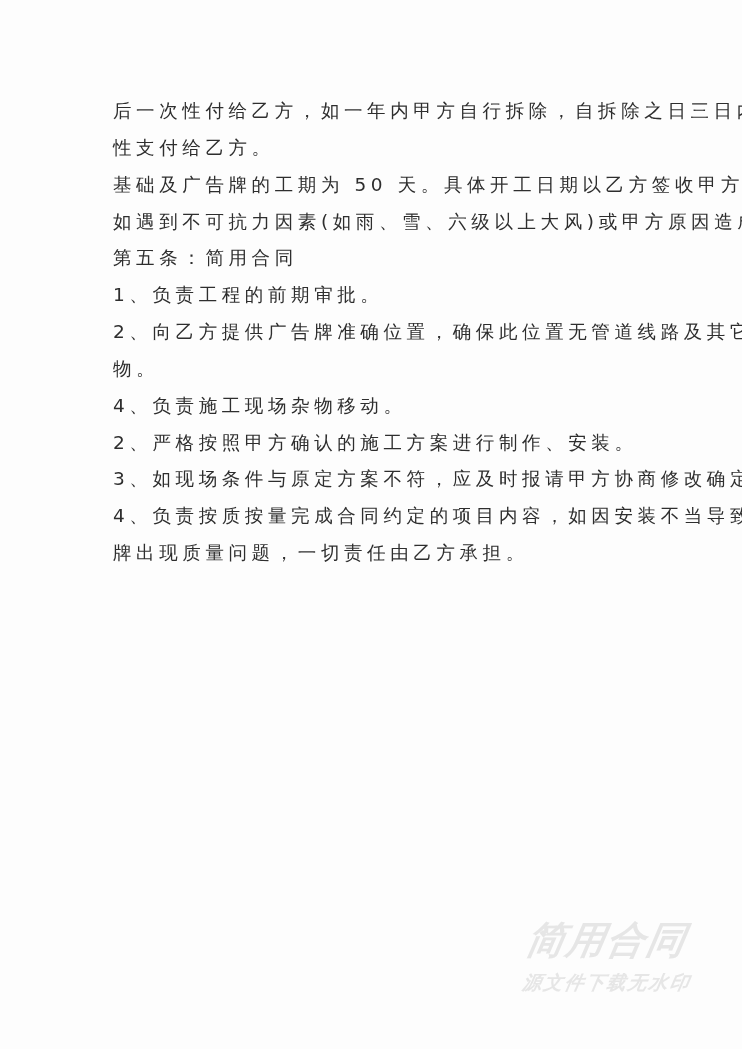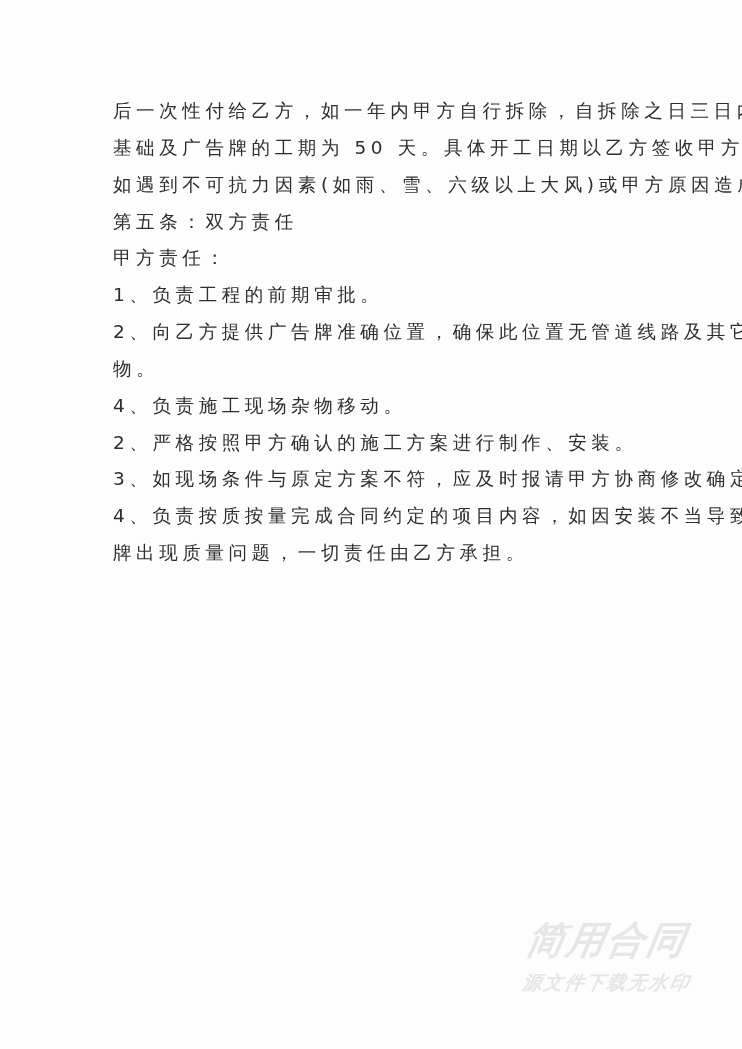--- a/index.html
+++ b/index.html
@@ -59,24 +59,24 @@
       margin-top: 6px;
       transform: skewX(-10deg);
     }
   </style>
 </head>
 <body>
 
 <div class="page">
   <div class="content">
     <div class="line">后一次性付给乙方，如一年内甲方自行拆除，自拆除之日三日内一次</div>
+    <div class="line">性支付给乙方。</div>
     <div class="line">基础及广告牌的工期为 50 天。具体开工日期以乙方签收甲方开工通</div>
     <div class="line">如遇到不可抗力因素(如雨、雪、六级以上大风)或甲方原因造成停工，</div>
-    <div class="line">第五条：双方责任</div>
-    <div class="line">甲方责任：</div>
+    <div class="line">第五条：简用合同</div>
     <div class="line">1、负责工程的前期审批。</div>
     <div class="line">2、向乙方提供广告牌准确位置，确保此位置无管道线路及其它障碍</div>
     <div class="line">物。</div>
     <div class="line">4、负责施工现场杂物移动。</div>
     <div class="line">2、严格按照甲方确认的施工方案进行制作、安装。</div>
     <div class="line">3、如现场条件与原定方案不符，应及时报请甲方协商修改确定。</div>
     <div class="line">4、负责按质按量完成合同约定的项目内容，如因安装不当导致广告</div>
     <div class="line">牌出现质量问题，一切责任由乙方承担。</div>
   </div>
 

